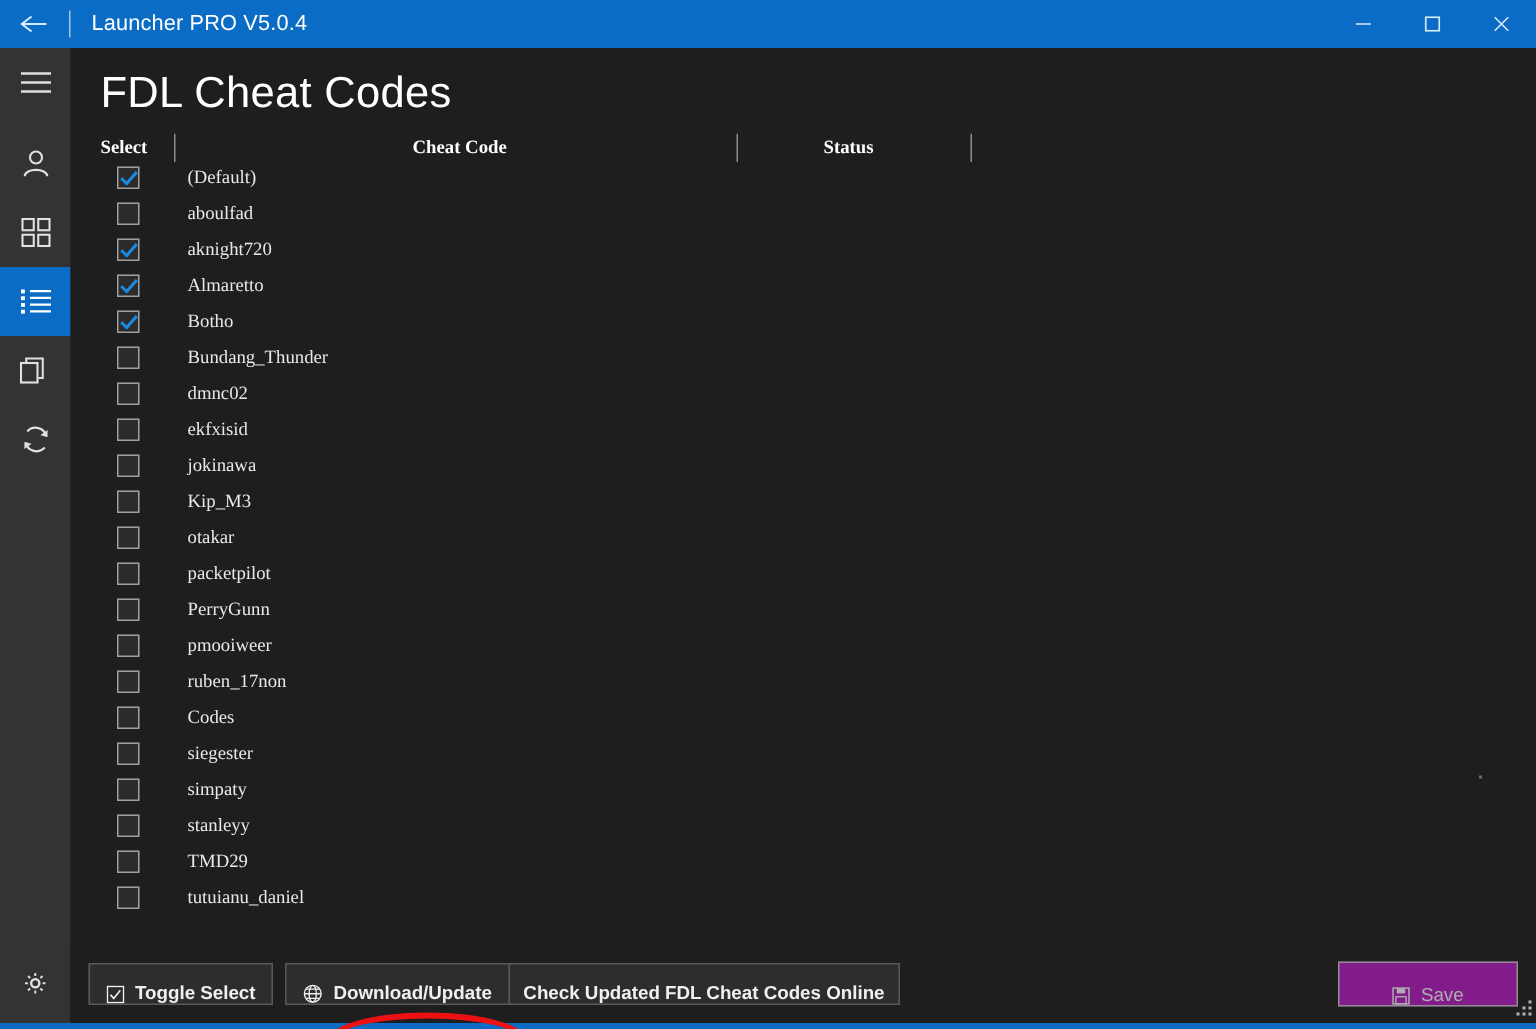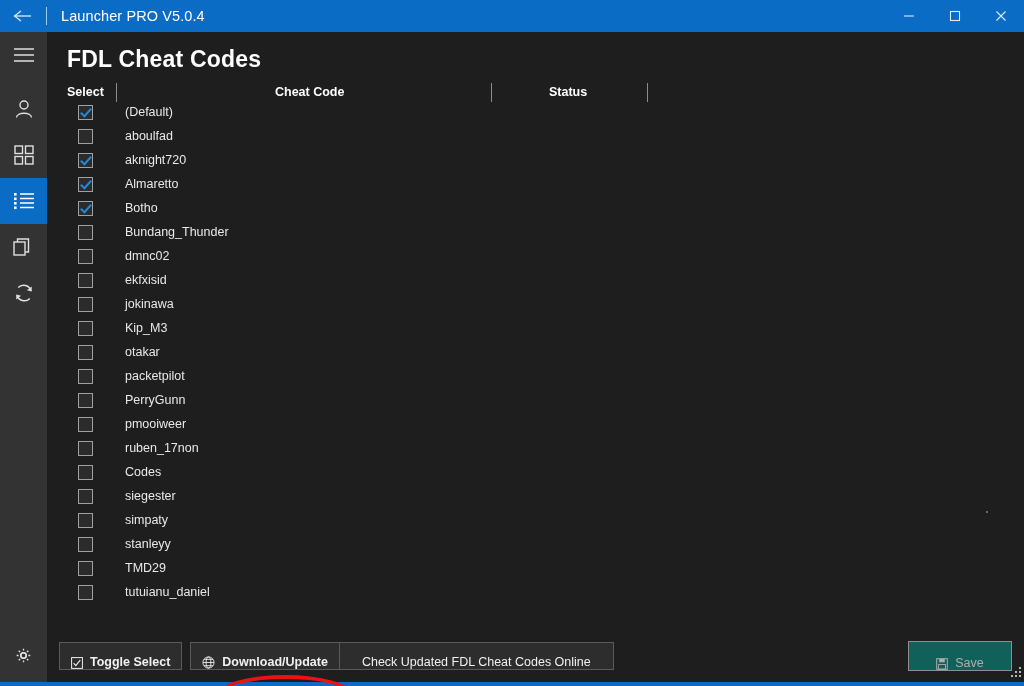--- a/index.html
+++ b/index.html
@@ -69,33 +69,34 @@
   .side-bottom { height: 54px; flex: 0 0 54px; display: flex; align-items: center; justify-content: center; cursor: pointer; }
 
   
   .content {
     flex: 1 1 auto;
     background: #1e1e1e;
     display: flex; flex-direction: column;
     min-width: 0; position: relative;
   }
   .page-title {
-    font-size: 23px;
+    font-size: 29px;
     color: #ffffff;
     padding: 14px 0 10px 20px;
-    font-weight: 700;
+    font-weight: 400;
     letter-spacing: .2px;
   }
 
   
   .table-wrap {
     flex: 1 1 auto;
     margin: 0 12px 0 20px;
     min-height: 0; position: relative;
     overflow: hidden;
+    font-family: Liberation Serif, serif;
   }
   .thead {
     position: relative;
     height: 22px;
     display: flex; align-items: center;
   }
   .th {
     font-size: 12.5px; font-weight: bold; color: #ffffff;
     position: absolute; top: 2px;
   }
@@ -152,29 +153,29 @@
     border: 1px solid #5a5a5a;
     color: #f0f0f0;
     font-size: 12.5px; font-weight: bold;
     height: 28px;
     padding: 0 11px;
     display: inline-flex; align-items: flex-end; gap: 7px;
     cursor: pointer;
     white-space: nowrap;
     font-family: "Liberation Sans", sans-serif;
   }
-  .btn.plain { font-weight: normal; padding: 0 22px; }
+  .btn.plain { font-weight: bold; padding: 0 9px; }
   .btn-group { display: flex; }
   .btn-group .btn + .btn { margin-left: -1px; }
   .spacer { flex: 1 1 auto; }
   .btn-save {
-    background: #0f766e;
+    background: #a21caf;
     border: 1px solid #b5b5b5;
     color: #dedede;
-    width: 104px; height: 30px;
+    width: 120px; height: 30px;
     justify-content: center;
     font-weight: normal;
     cursor: default;
     opacity: .75;
   }
 
   .red-oval {
     position: absolute;
     left: 172px; top: 643px;
     width: 132px; height: 37px;

